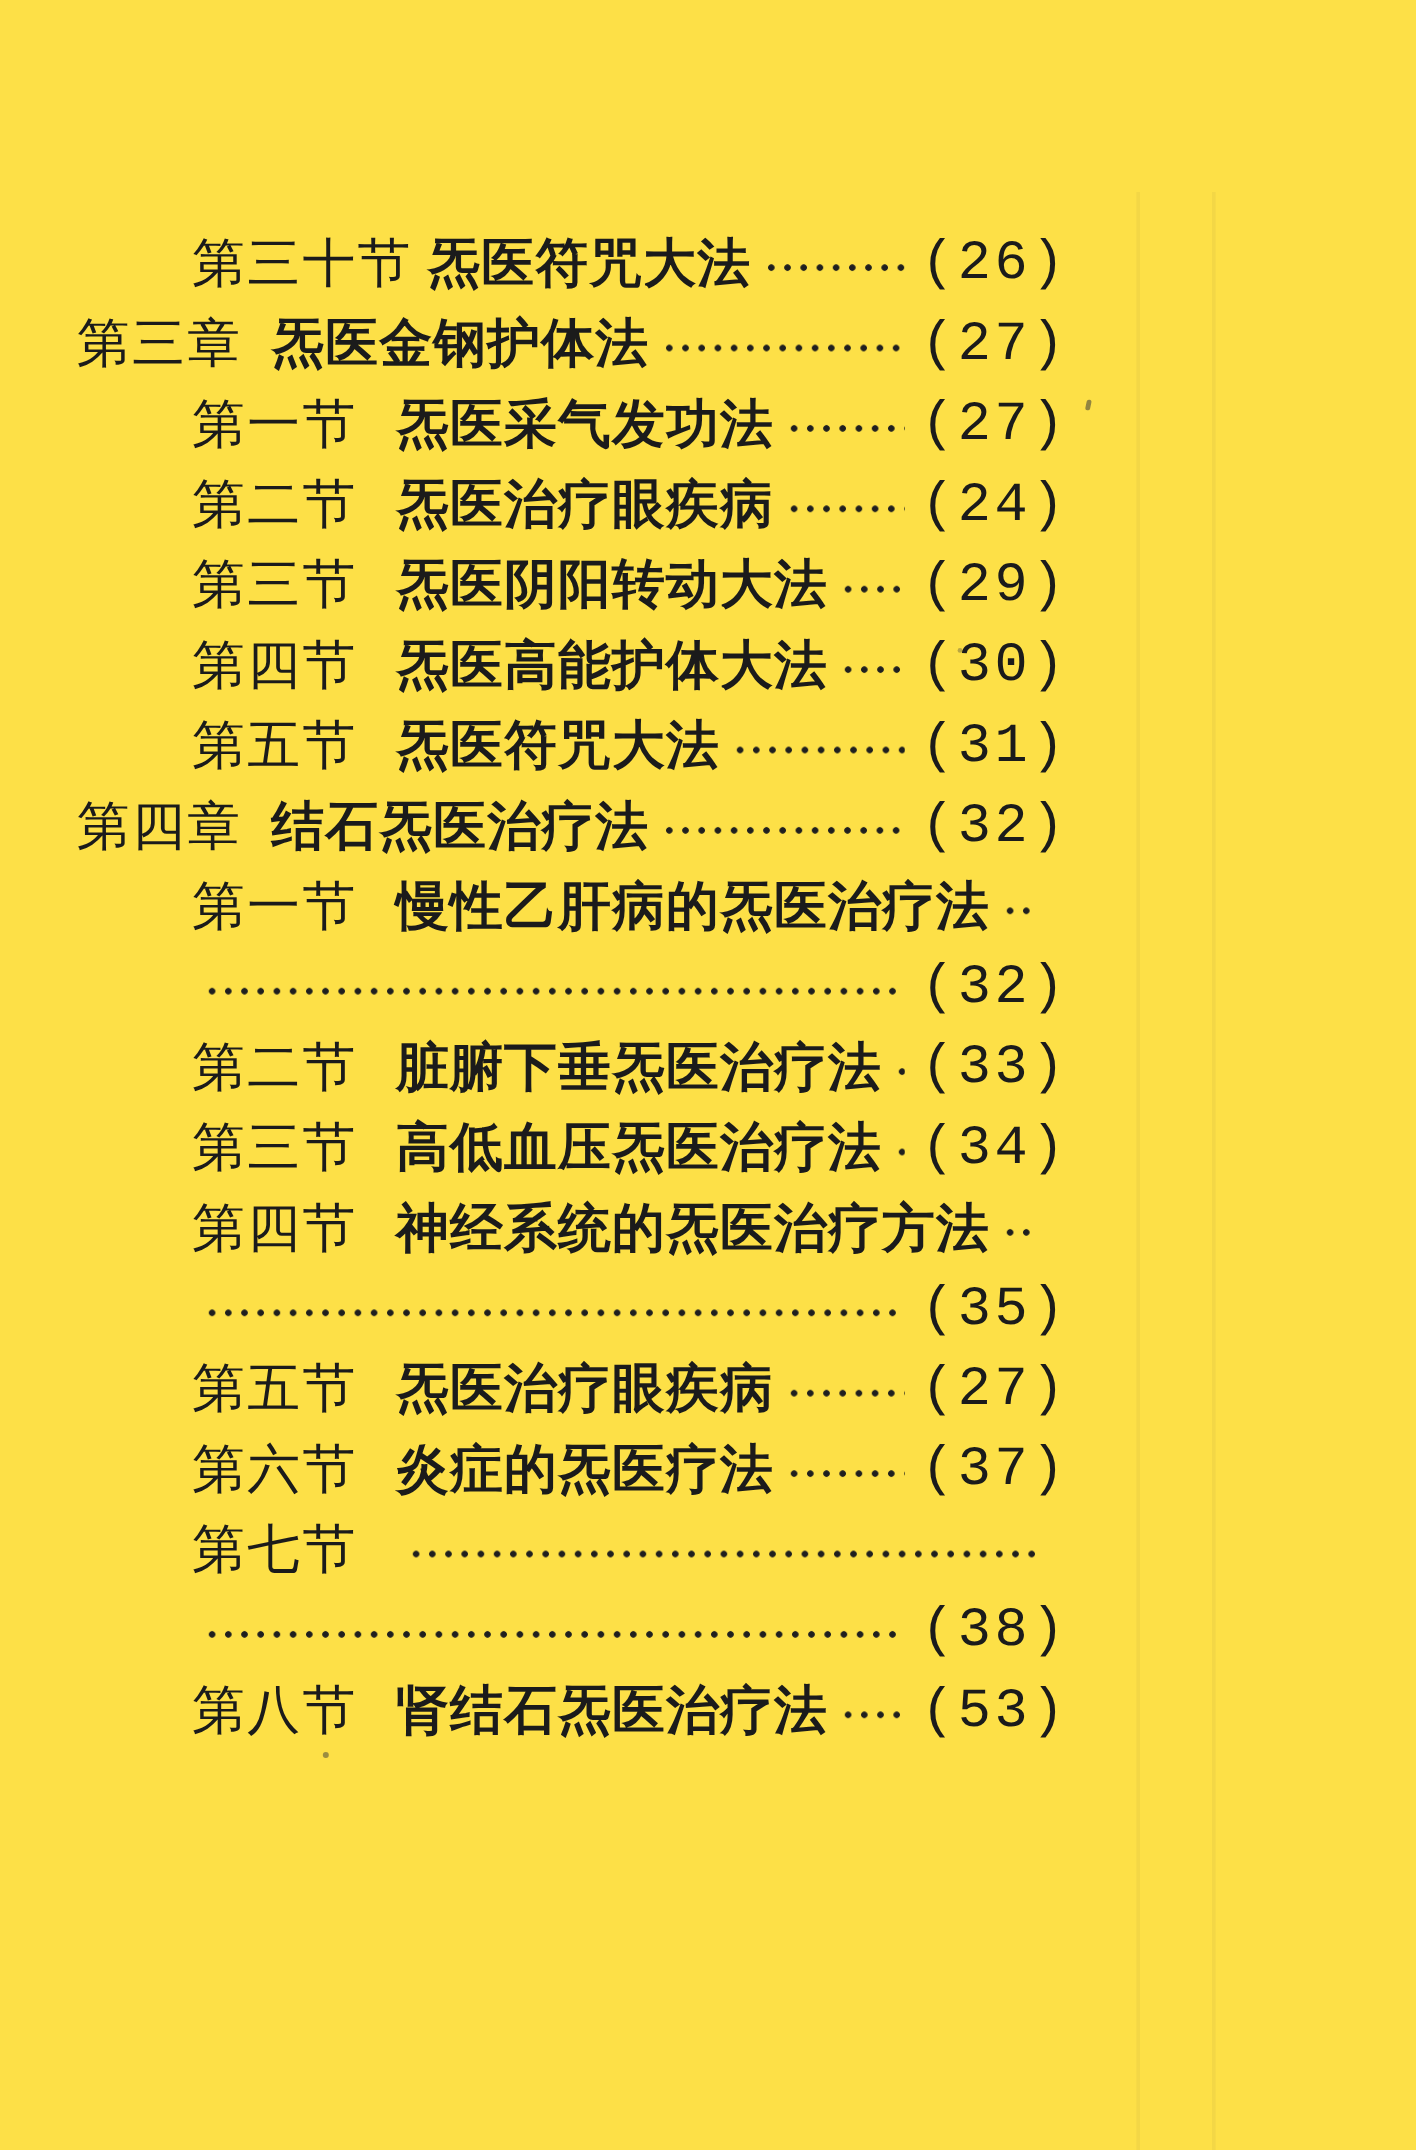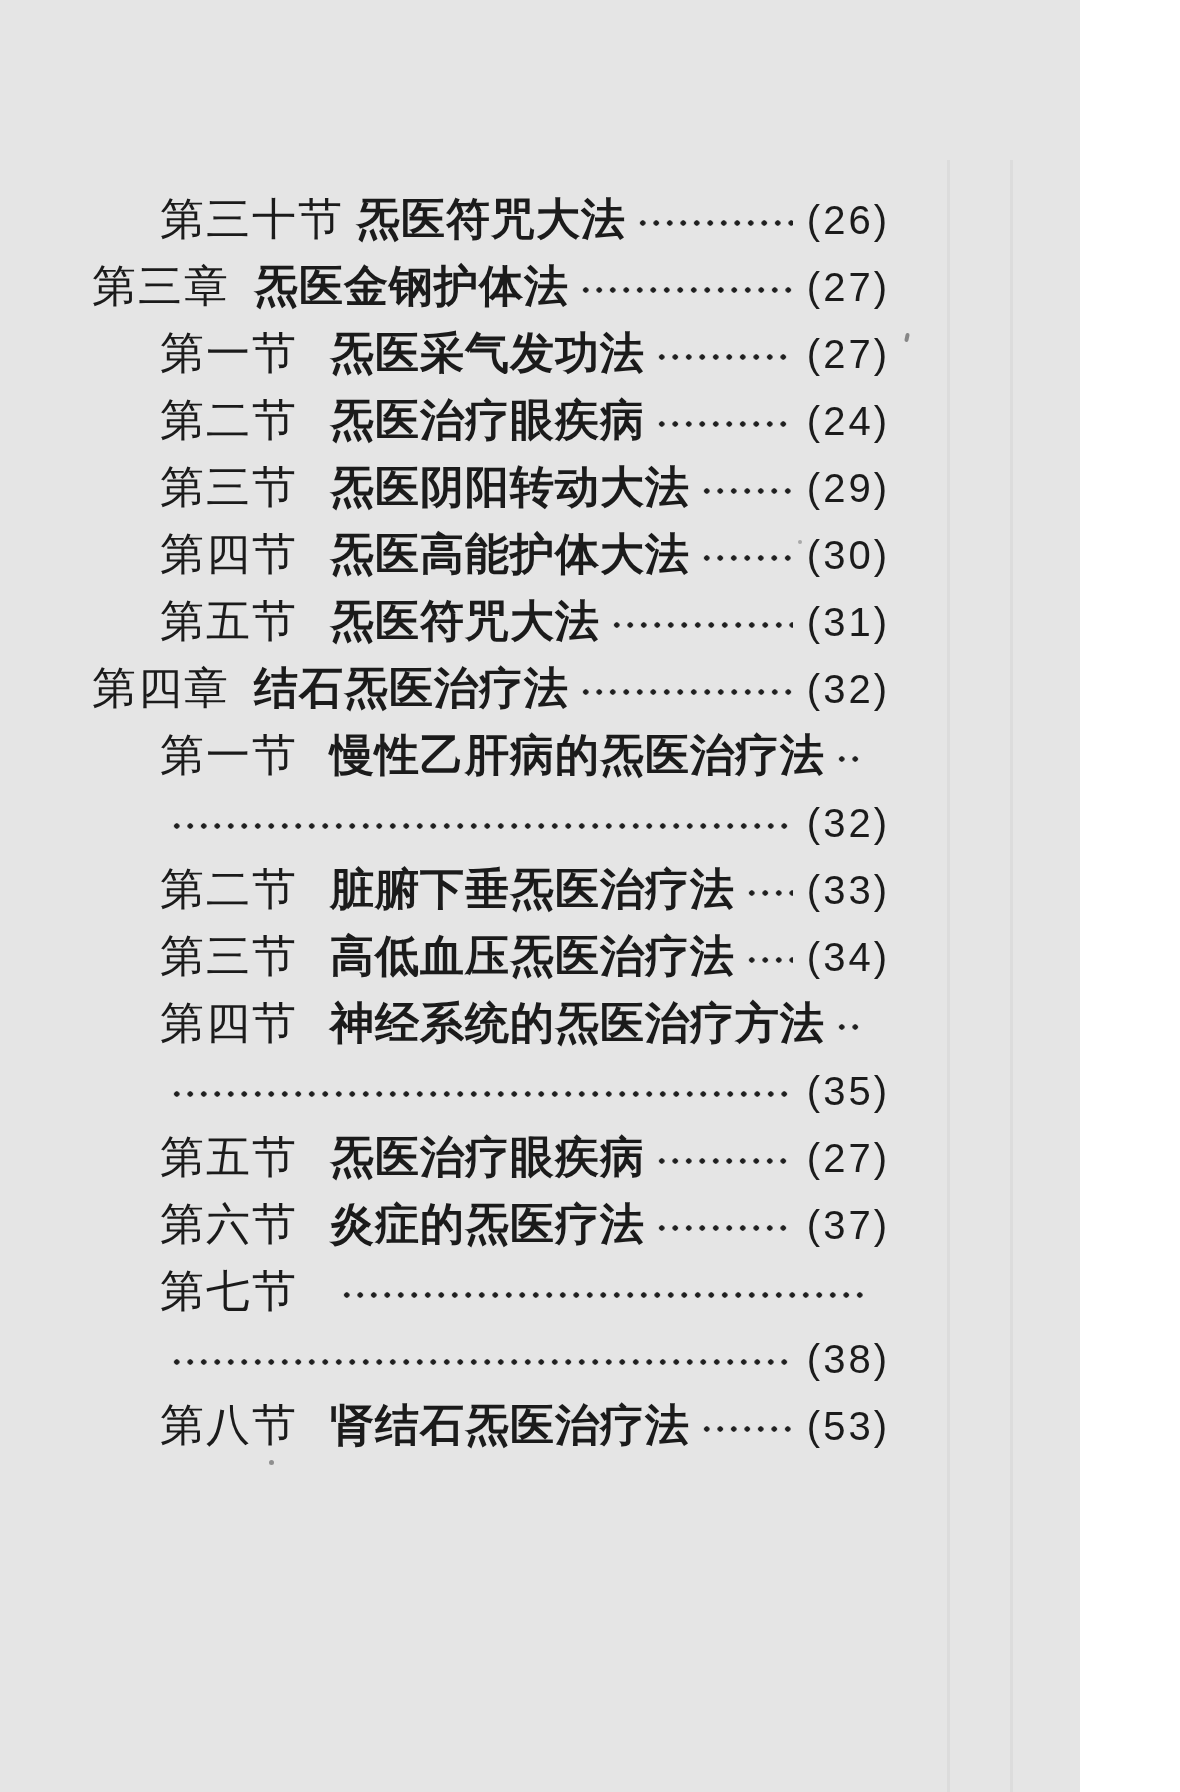--- a/index.html
+++ b/index.html
@@ -2,23 +2,23 @@
 <html><head>
 <meta charset="utf-8">
 <style>
   html, body {
     margin: 0;
     padding: 0;
     background: #ffffff;
   }
   .page {
     position: relative;
-    width: 1080px;
+    width: 1180px;
     height: 1792px;
-    background: #e5e5e5;
+    background: #fde047;
     overflow: hidden;
     font-family: "Liberation Serif", "DejaVu Serif", serif;
     color: #1b1b1b;
   }
   
   .streak {
     position: absolute;
     top: 160px;
     bottom: 0;
     width: 3px;
@@ -30,21 +30,21 @@
   .toc {
     position: absolute;
     top: 186px;
     left: 0;
     width: 890px;
   }
   .row {
     display: flex;
     align-items: center;
     height: 67px;
-    padding-left: 92px;
+    padding-left: 64px;
     font-size: 44px;
     line-height: 1;
   }
   .row.section, .row.section-wrap, .row.continuation {
     padding-left: 160px;
   }
   .label {
     white-space: nowrap;
     letter-spacing: 2px;
     flex: 0 0 auto;
@@ -64,22 +64,22 @@
     margin-left: 8px;
     background-image: radial-gradient(circle, #1f1f1f 0 2.4px, rgba(0,0,0,0) 3px);
     background-size: 13.5px 14px;
     background-repeat: repeat-x;
     background-position: left 2px top 56%;
   }
   .section-wrap .leader { margin-right: 26px; }
   .pageno {
     flex: 0 0 auto;
     margin-left: 14px;
-    font-family: Liberation Sans, sans-serif;
-    font-size: 40px;
+    font-family: Liberation Mono, monospace;
+    font-size: 46px;
     letter-spacing: 3px;
     white-space: nowrap;
   }
   
   .speck {
     position: absolute;
     background: #3a3a3a;
     border-radius: 50%;
   }
   .speck.a { left: 905px; top: 333px; width: 4px; height: 9px; border-radius: 2px; transform: rotate(12deg); opacity: .55; }

